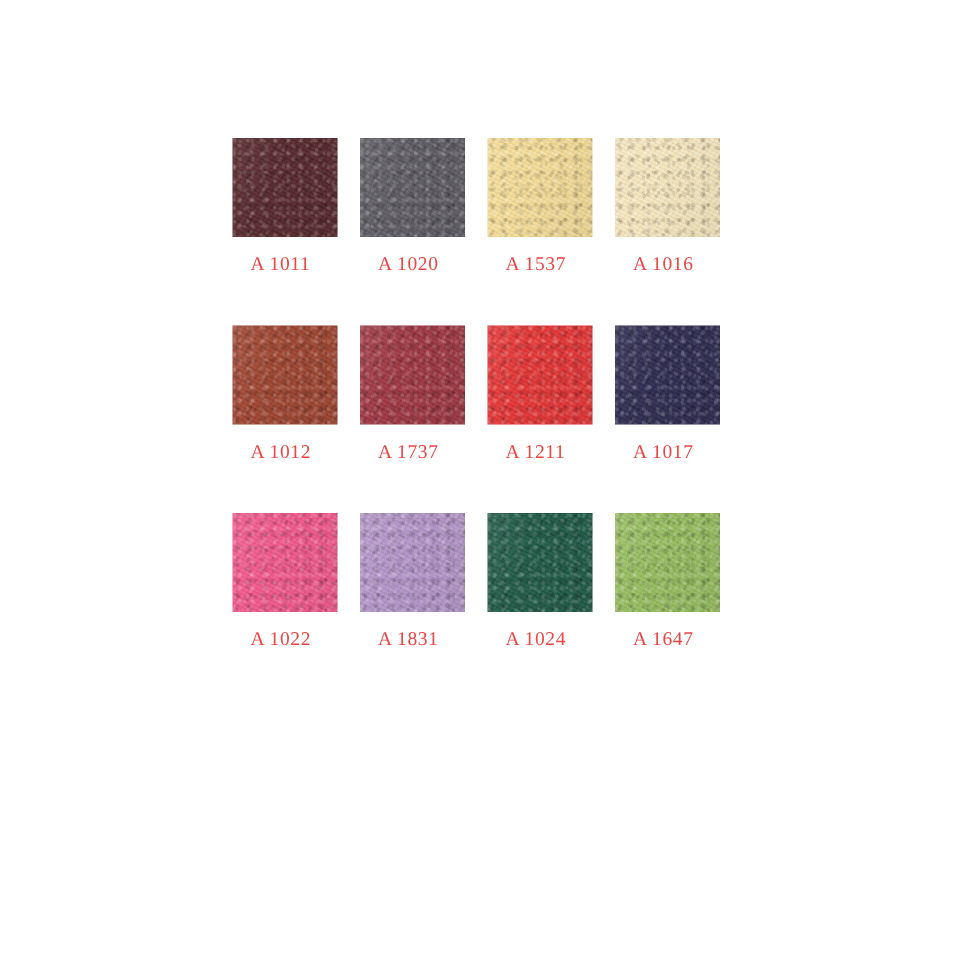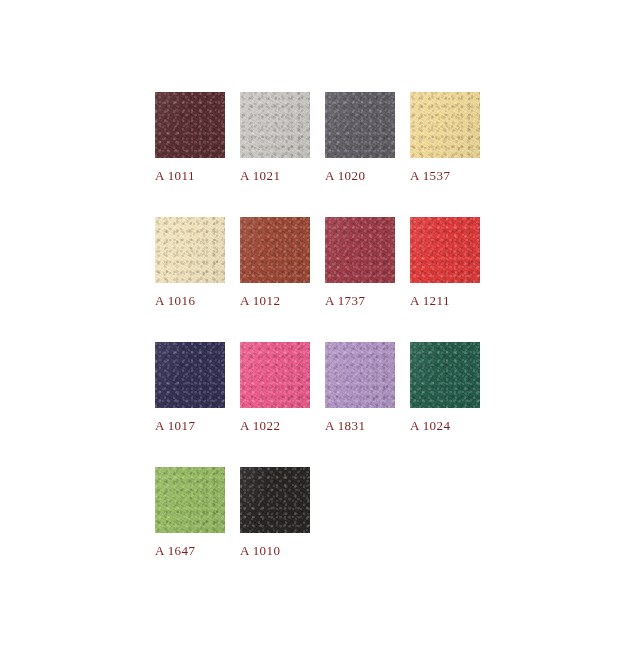--- a/index.html
+++ b/index.html
@@ -74,43 +74,39 @@
     inset: 0;
     background-image:
       linear-gradient(112deg, rgba(255,255,255,0.07) 0%, rgba(255,255,255,0) 38%, rgba(0,0,0,0.05) 100%),
       repeating-linear-gradient(27deg, rgba(0,0,0,0.035) 0 1px, rgba(255,255,255,0.03) 1px 2.6px),
       repeating-linear-gradient(-54deg, rgba(0,0,0,0.028) 0 1px, rgba(255,255,255,0.025) 1px 3.1px);
     pointer-events: none;
   }
 
   .swatch-label {
     position: absolute;
-    left: 0;
+    left: 12px;
     top: 76px;
     width: 90px;
     font-family: "Liberation Serif", "DejaVu Serif", serif;
     font-size: 13px;
     line-height: 16px;
-    color: #7f1d1d;
+    color: #ef4444;
     letter-spacing: 0.4px;
     white-space: nowrap;
   }
 </style>
 </head>
 <body>
 
 <div id="swatch-chart">
   <div class="chart-grid">
       <div class="swatch-cell">
         <div class="swatch-chip" style="background-color: rgb(87, 40, 44);"></div>
         <div class="swatch-label">A 1011</div>
-      </div>
-      <div class="swatch-cell">
-        <div class="swatch-chip" style="background-color: rgb(204, 201, 197);"></div>
-        <div class="swatch-label">A 1021</div>
       </div>
       <div class="swatch-cell">
         <div class="swatch-chip" style="background-color: rgb(94, 92, 99);"></div>
         <div class="swatch-label">A 1020</div>
       </div>
       <div class="swatch-cell">
         <div class="swatch-chip" style="background-color: rgb(245, 220, 150);"></div>
         <div class="swatch-label">A 1537</div>
       </div>
       <div class="swatch-cell">
@@ -142,18 +138,14 @@
         <div class="swatch-label">A 1831</div>
       </div>
       <div class="swatch-cell">
         <div class="swatch-chip" style="background-color: rgb(31, 90, 71);"></div>
         <div class="swatch-label">A 1024</div>
       </div>
       <div class="swatch-cell">
         <div class="swatch-chip" style="background-color: rgb(149, 188, 94);"></div>
         <div class="swatch-label">A 1647</div>
       </div>
-      <div class="swatch-cell">
-        <div class="swatch-chip" style="background-color: rgb(35, 31, 31);"></div>
-        <div class="swatch-label">A 1010</div>
-      </div>
     </div>
 </div>
 
 </body></html>

